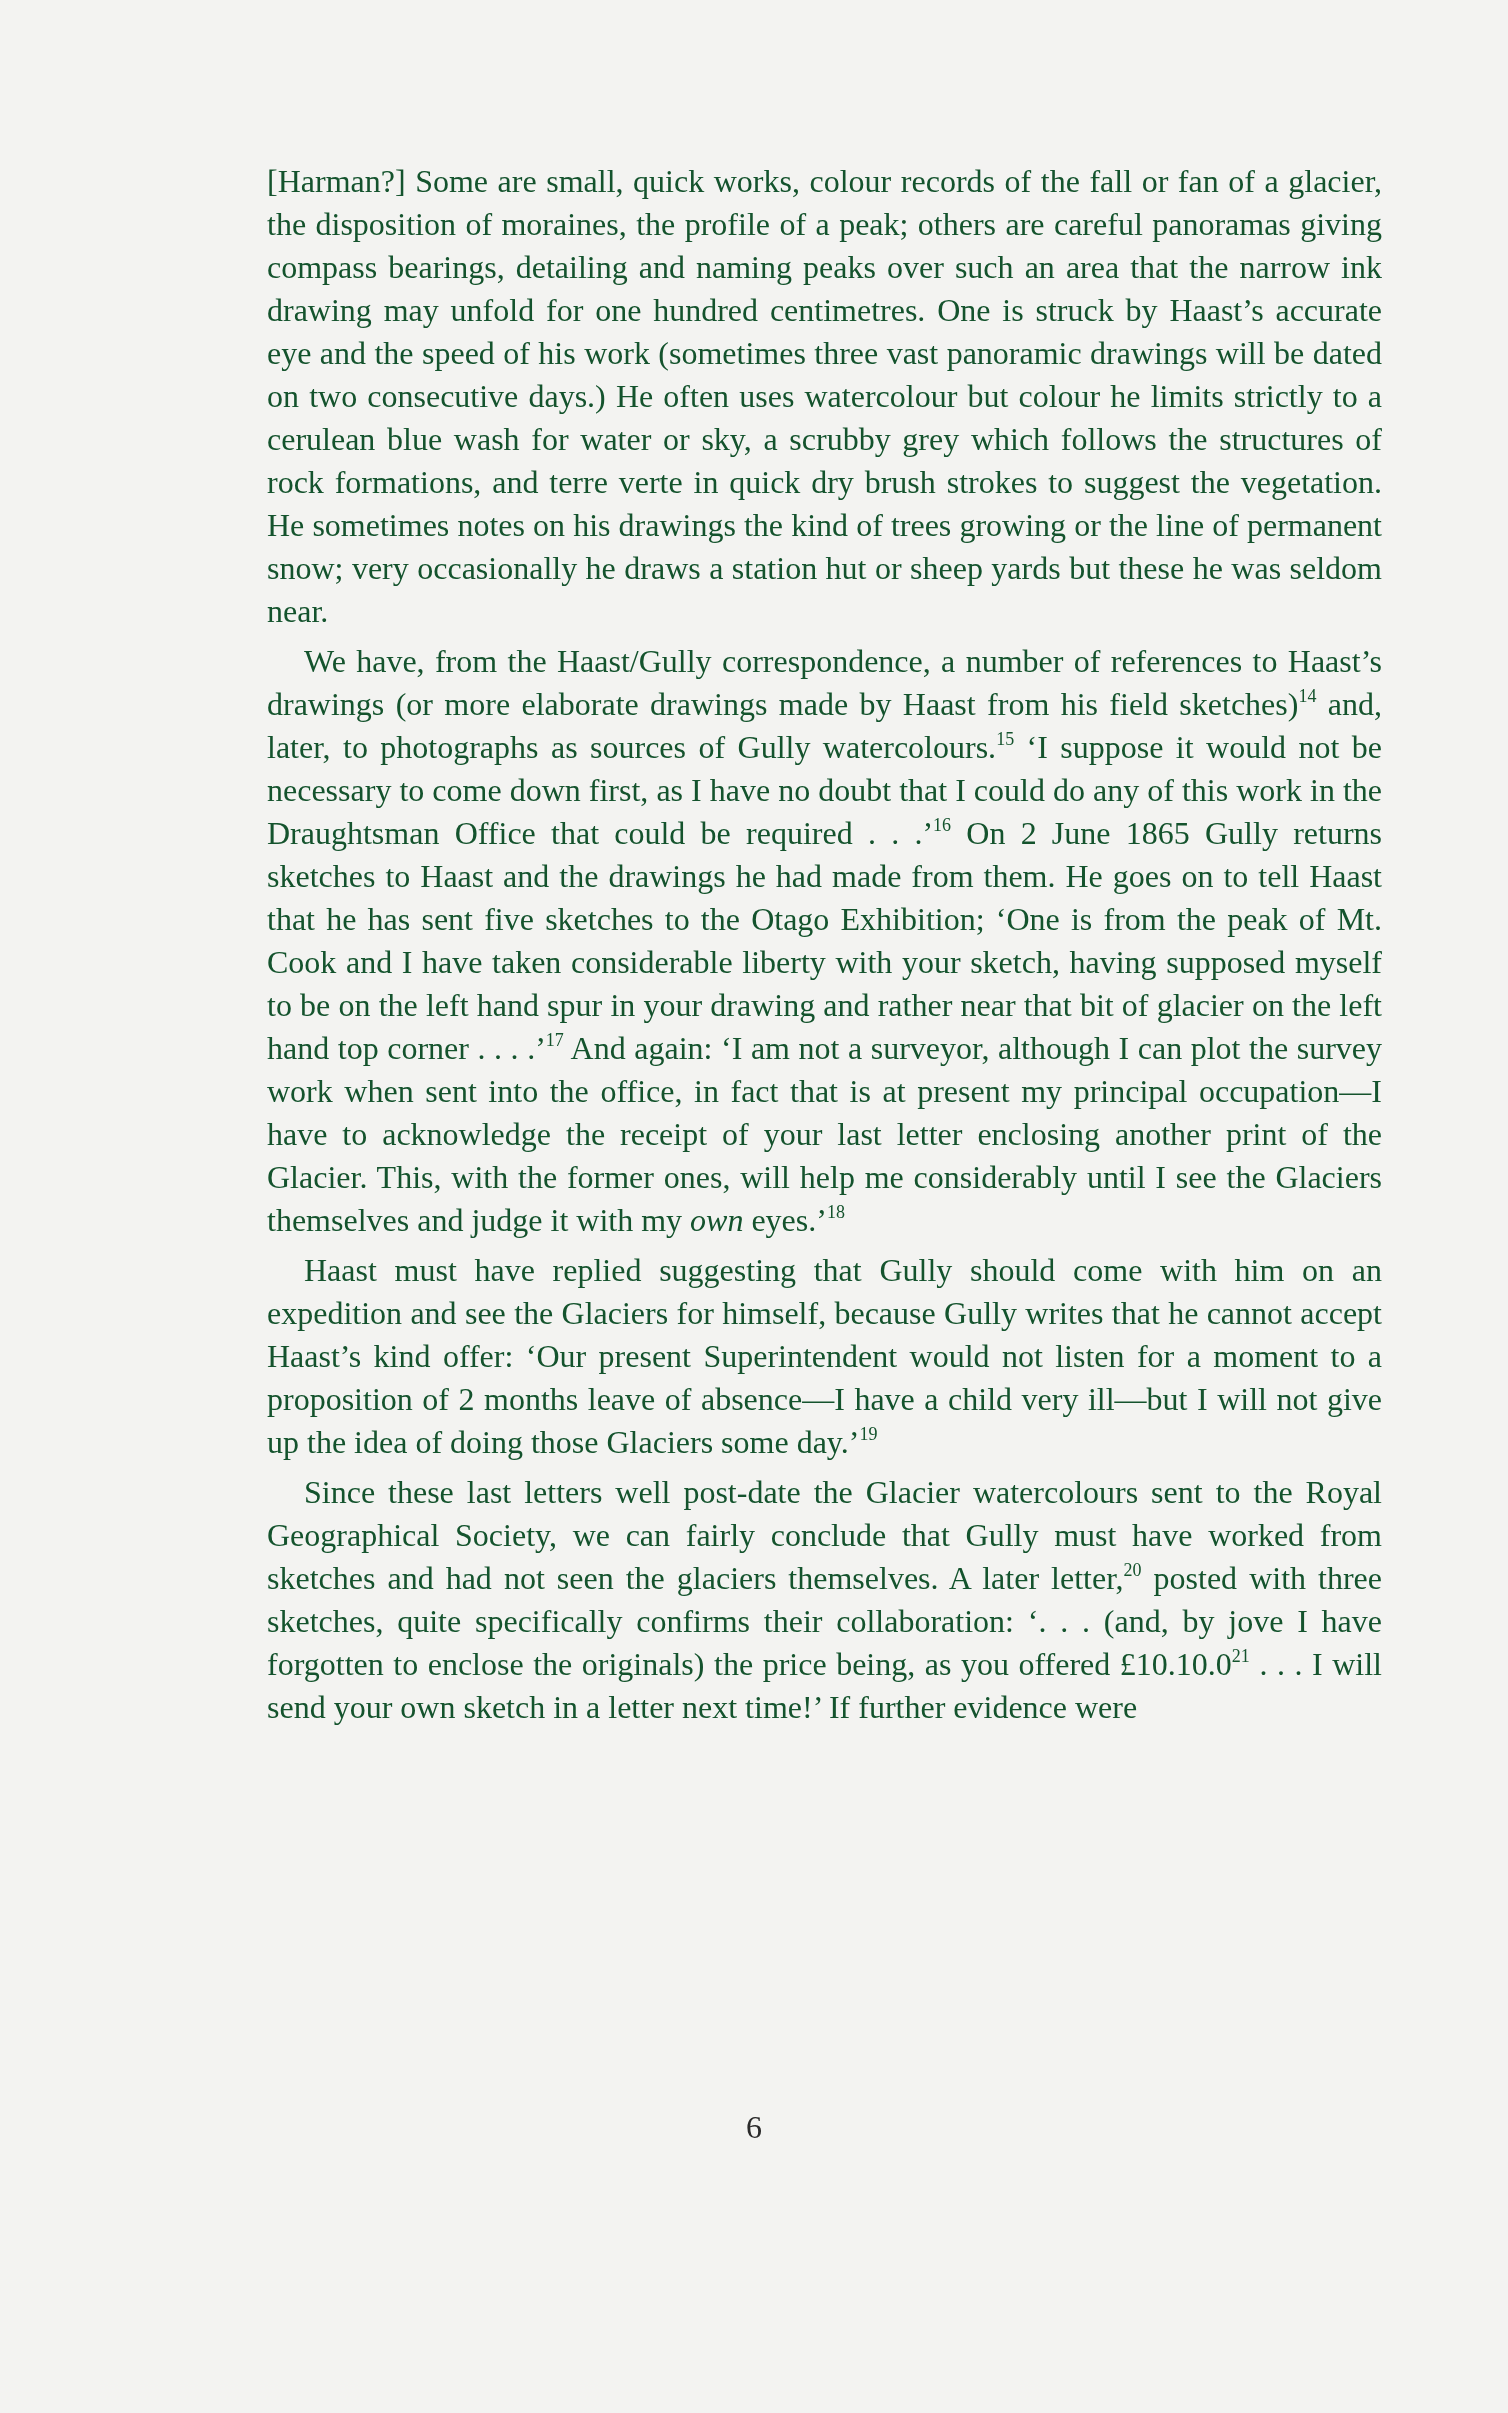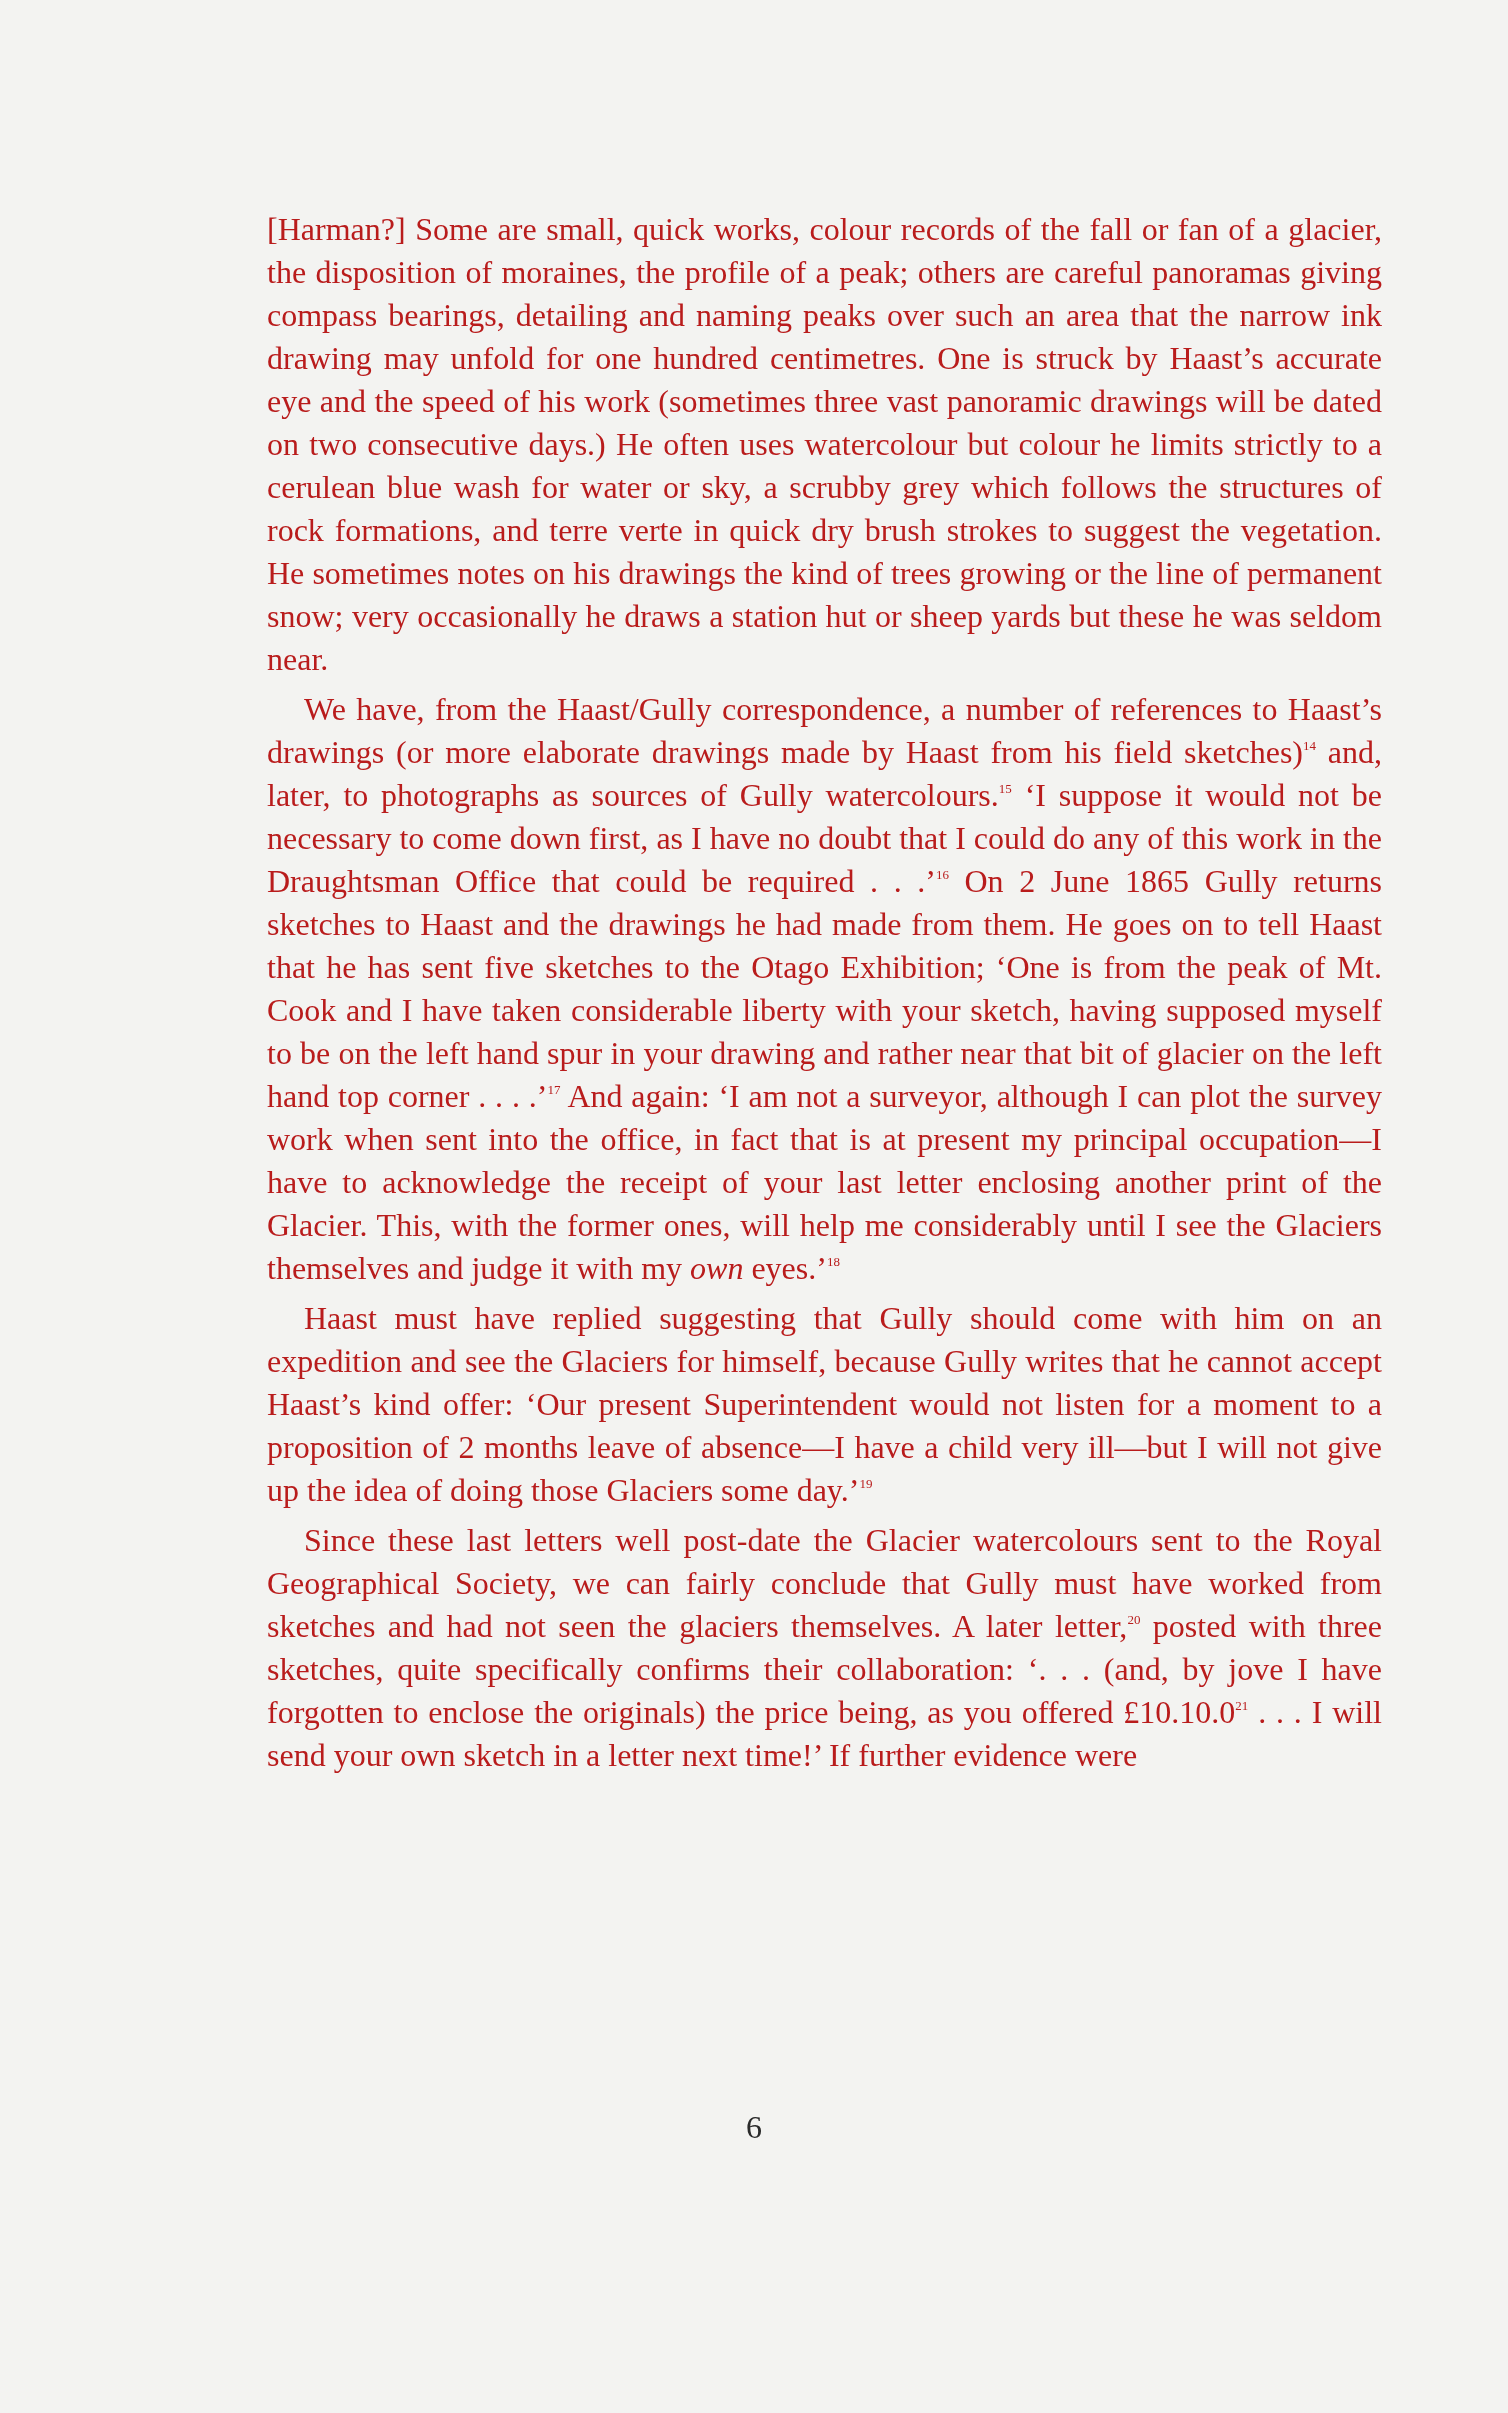--- a/index.html
+++ b/index.html
@@ -12,35 +12,34 @@
       background: #f3f3f1;
       position: relative;
       overflow: hidden;
     }
     .page {
       position: absolute;
       left: 267px;
       top: 160px;
       width: 1115px;
       font-family: "Liberation Serif", "DejaVu Serif", serif;
-      color: #b91c1c;
+      color: #14532d;
       font-size: 32px;
       line-height: 43px;
-      margin-top: 48px;
     }
     .para {
       margin: 0 0 7px 0;
       text-align: justify;
       text-align-last: left;
     }
     .para.indent {
       text-indent: 37px;
     }
     .fn {
-      font-size: 13px;
+      font-size: 18px;
       vertical-align: 13px;
       line-height: 0;
     }
     .page-number {
       position: absolute;
       left: 0;
       width: 1508px;
       top: 2109px;
       text-align: center;
       font-family: "Liberation Serif", "DejaVu Serif", serif;

